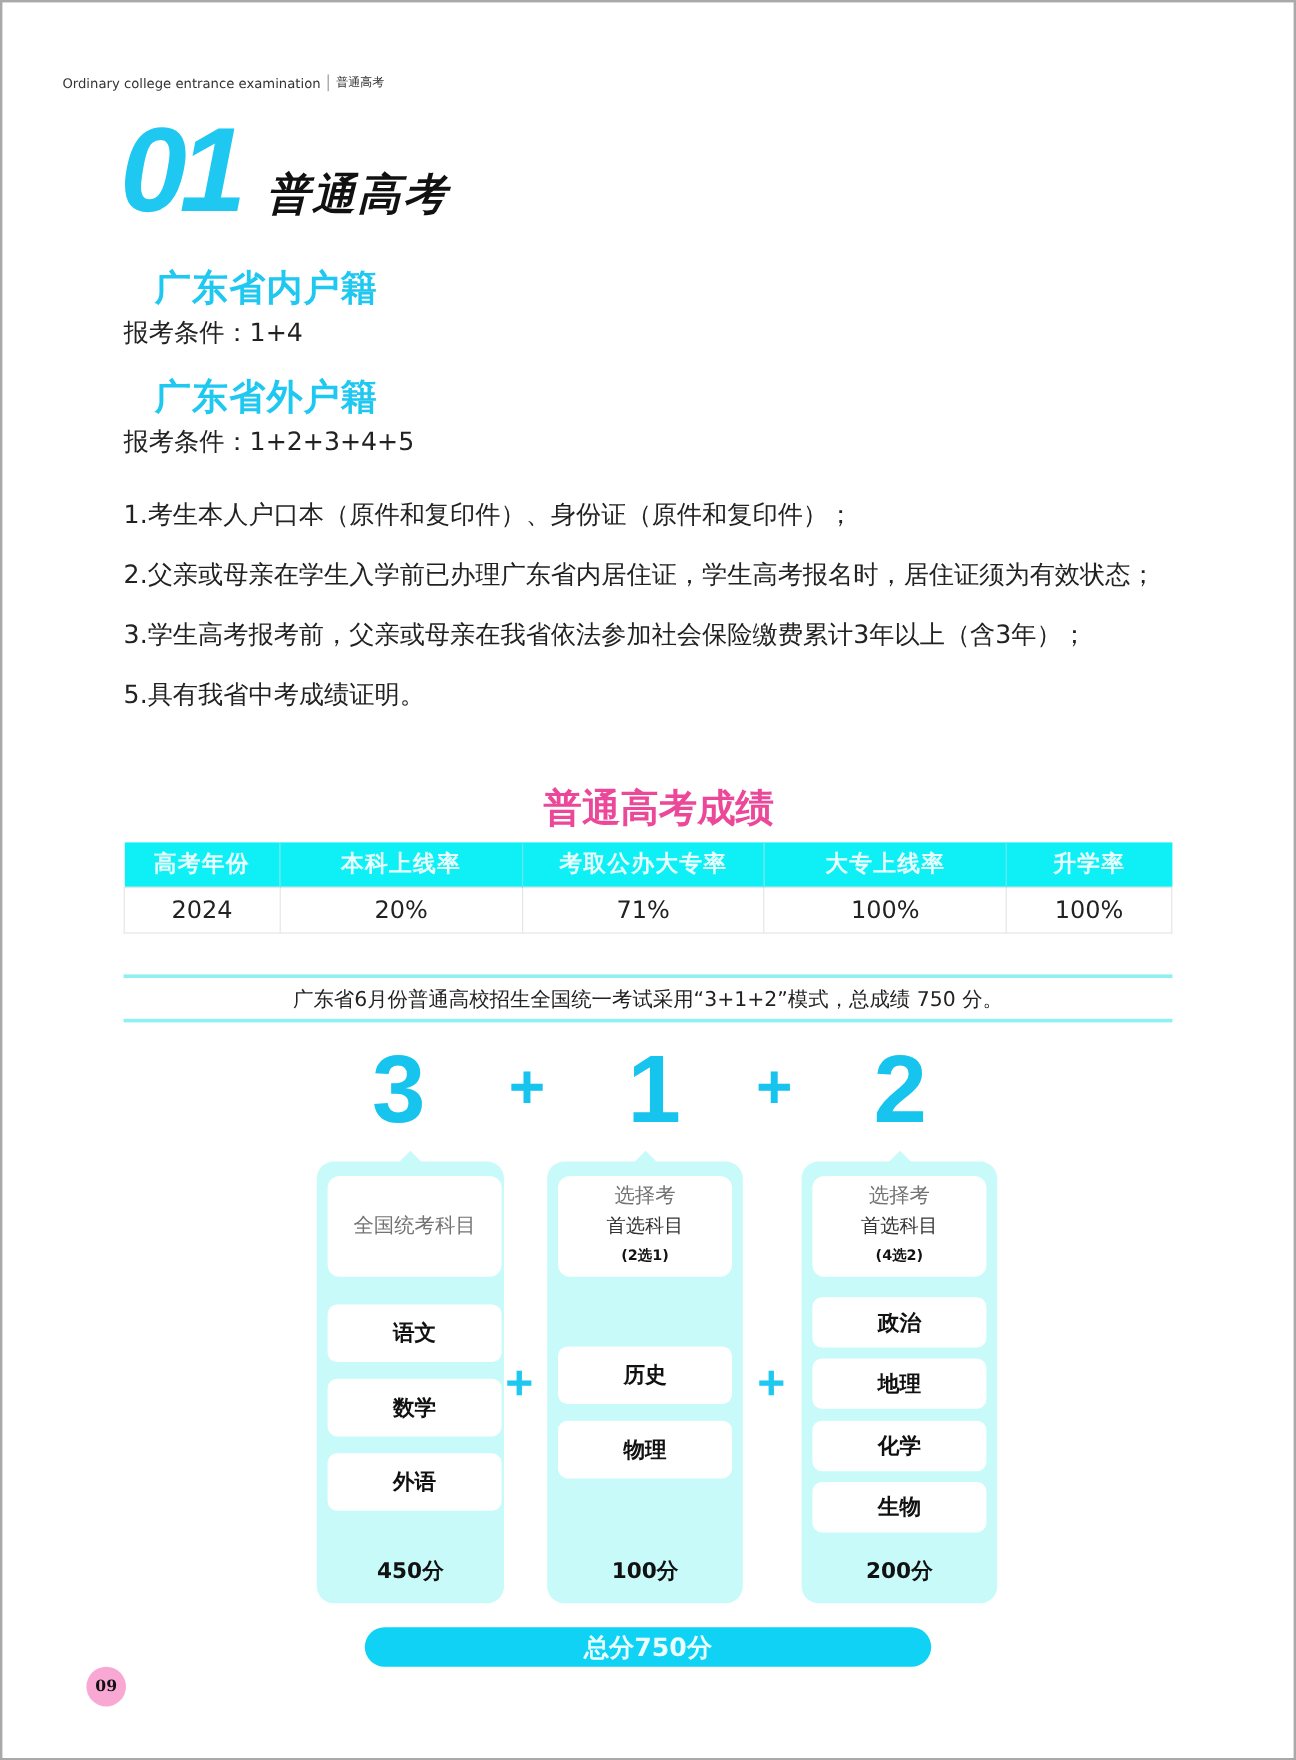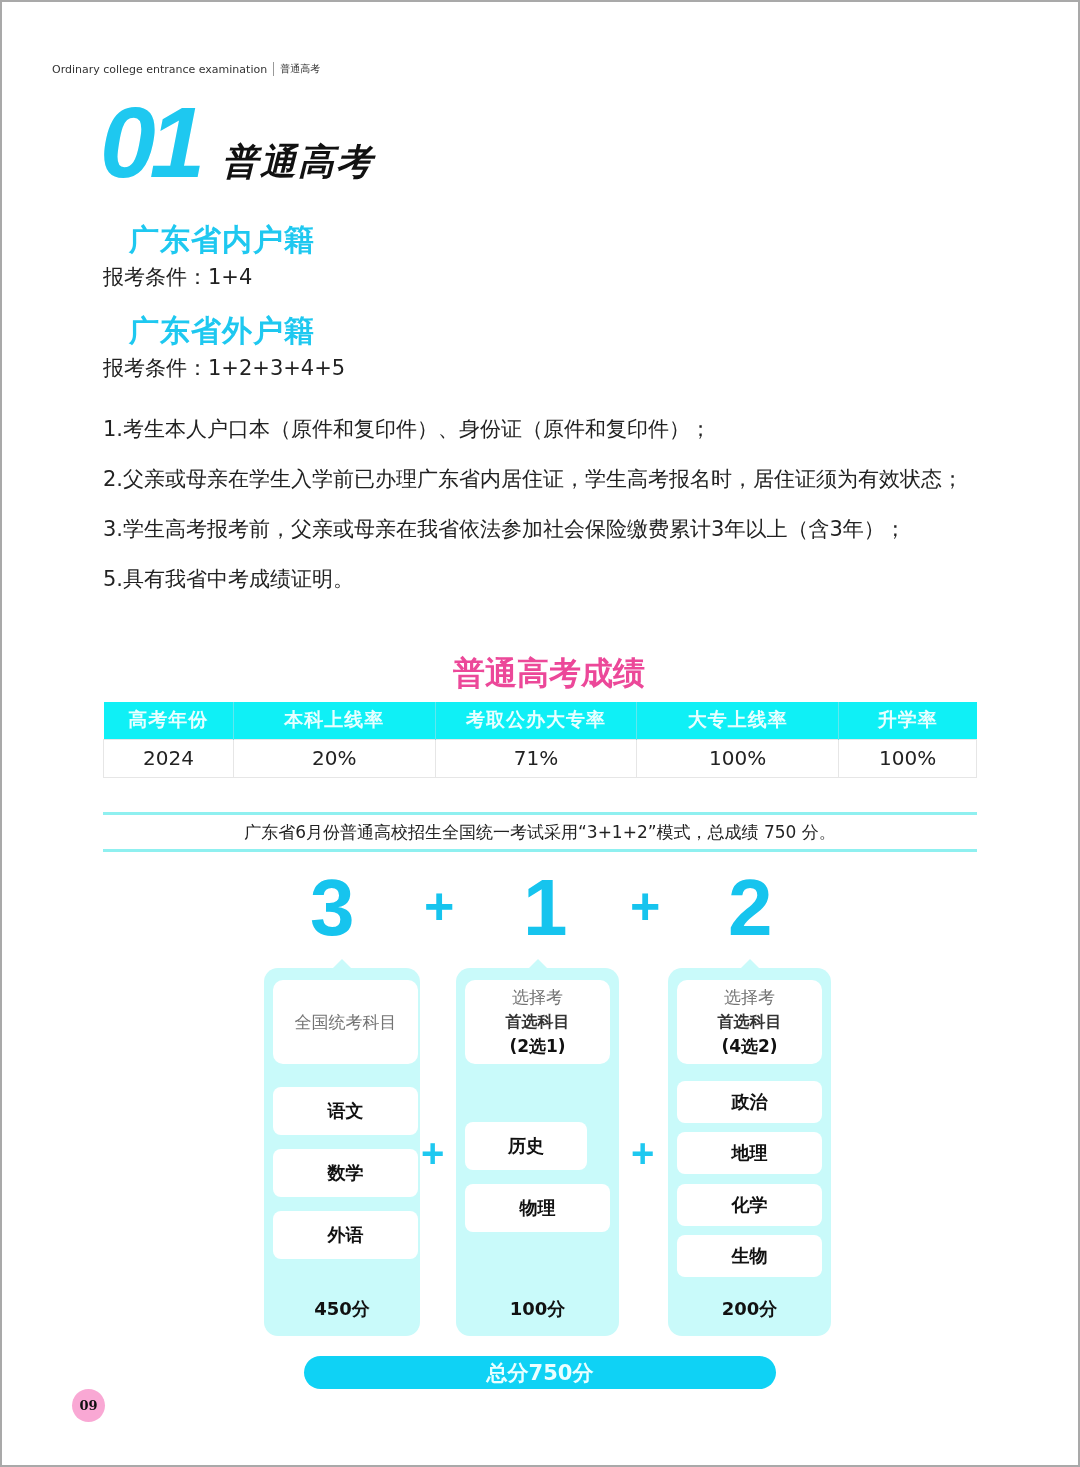--- a/index.html
+++ b/index.html
@@ -29,22 +29,22 @@
 
   .banner { position: absolute; left: 103px; top: 812px; width: 874px; height: 40px; border-top: 3px solid #8ff0f0; border-bottom: 3px solid #8ff0f0; display: flex; align-items: center; justify-content: center; font-size: 17px; color: #222; }
 
   .big-digit { position: absolute; top: 868px; font-family: "Liberation Sans", sans-serif; font-size: 80px; font-weight: bold; color: #16c4ee; line-height: 1; }
   .big-plus { position: absolute; top: 880px; font-family: "Liberation Sans", sans-serif; font-size: 52px; font-weight: bold; color: #16c4ee; line-height: 1; }
 
   .col { position: absolute; top: 968px; background: #c9fafa; border-radius: 14px; }
   .col::before { content: ""; position: absolute; top: -9px; left: 50%; margin-left: -10px; width: 0; height: 0; border-left: 10px solid transparent; border-right: 10px solid transparent; border-bottom: 10px solid #c9fafa; }
   .head-card { position: absolute; background: #ffffff; border-radius: 10px; display: flex; flex-direction: column; align-items: center; justify-content: center; text-align: center; }
   .head-card .t1 { font-size: 17px; font-weight: normal; color: #737373; line-height: 25px; }
-  .head-card .t2 { font-size: 16px; color: #333; line-height: 24px; font-weight: bold; }
-  .head-card .t3 { font-size: 17px; font-weight: bold; color: #111; line-height: 25px; }
+  .head-card .t2 { font-size: 16px; color: #333; line-height: 24px; }
+  .head-card .t3 { font-size: 12px; font-weight: bold; color: #111; line-height: 25px; }
   .subj { position: absolute; background: #ffffff; border-radius: 8px; display: flex; align-items: center; justify-content: center; font-size: 18px; font-weight: bold; color: #111; }
   .col-score { position: absolute; left: 0; right: 0; text-align: center; font-size: 18px; font-weight: bold; color: #111; }
 
   .mid-plus { position: absolute; top: 1133px; font-family: "Liberation Sans", sans-serif; font-size: 40px; font-weight: bold; color: #1ec8f0; line-height: 1; }
 
   .total-bar { position: absolute; left: 304px; top: 1356px; width: 472px; height: 33px; border-radius: 17px; background: #0fd2f5; color: #eaffff; font-size: 21px; font-weight: bold; display: flex; align-items: center; justify-content: center; }
 
   .page-num { position: absolute; left: 72px; top: 1389px; width: 33px; height: 33px; border-radius: 50%; background: #f9a8d4; display: flex; align-items: center; justify-content: center; font-family: "DejaVu Serif", serif; font-size: 13px; font-weight: bold; color: #111; }
 </style>
 </head>
@@ -123,21 +123,21 @@
 </div>
 
 <div class="mid-plus" style="left:421px;">+</div>
 
 <div class="col" style="left:456px; width:163px; height:368px;">
   <div class="head-card" style="left:9px; top:12px; width:145px; height:84px;">
     <div class="t1">选择考</div>
     <div class="t2">首选科目</div>
     <div class="t3">(2选1)</div>
   </div>
-  <div class="subj" style="left:9px; top:154px; width:122px; height:48px;">历史</div>
+  <div class="subj" style="left:9px; top:154px; width:145px; height:48px;">历史</div>
   <div class="subj" style="left:9px; top:216px; width:145px; height:48px;">物理</div>
   <div class="col-score" style="top:329px;">100分</div>
 </div>
 
 <div class="mid-plus" style="left:631px;">+</div>
 
 <div class="col" style="left:668px; width:163px; height:368px;">
   <div class="head-card" style="left:9px; top:12px; width:145px; height:84px;">
     <div class="t1">选择考</div>
     <div class="t2">首选科目</div>

